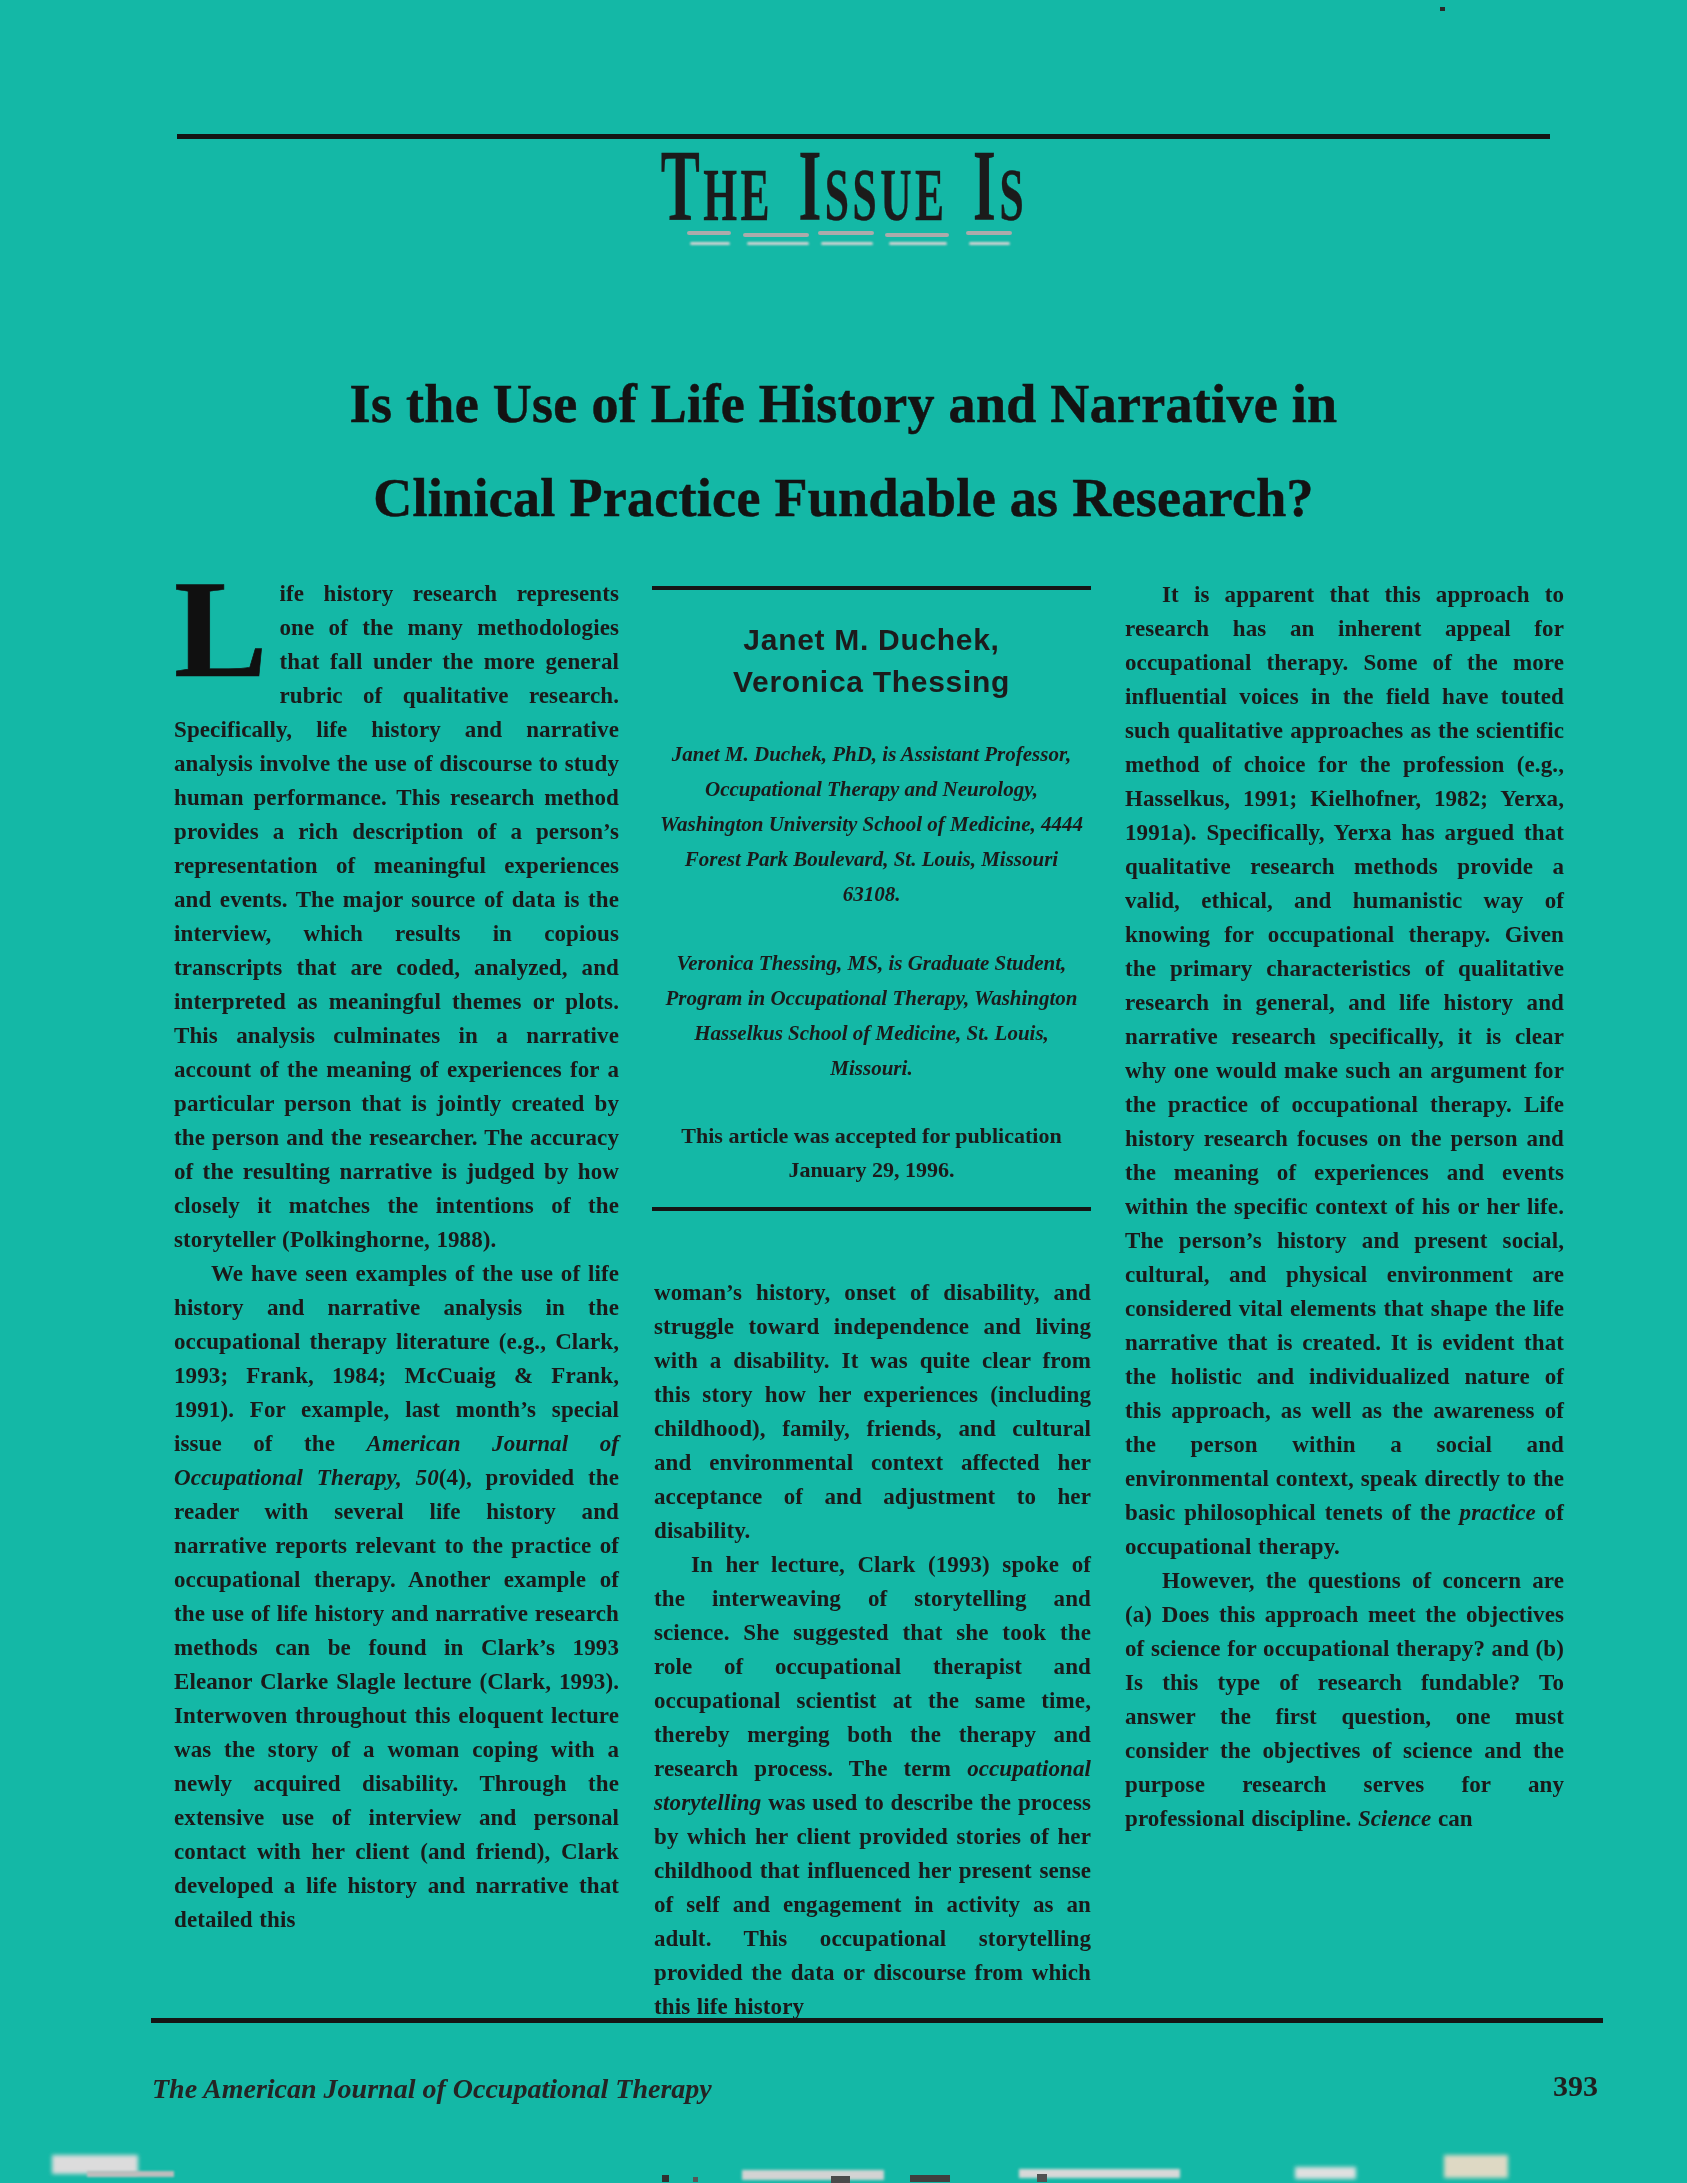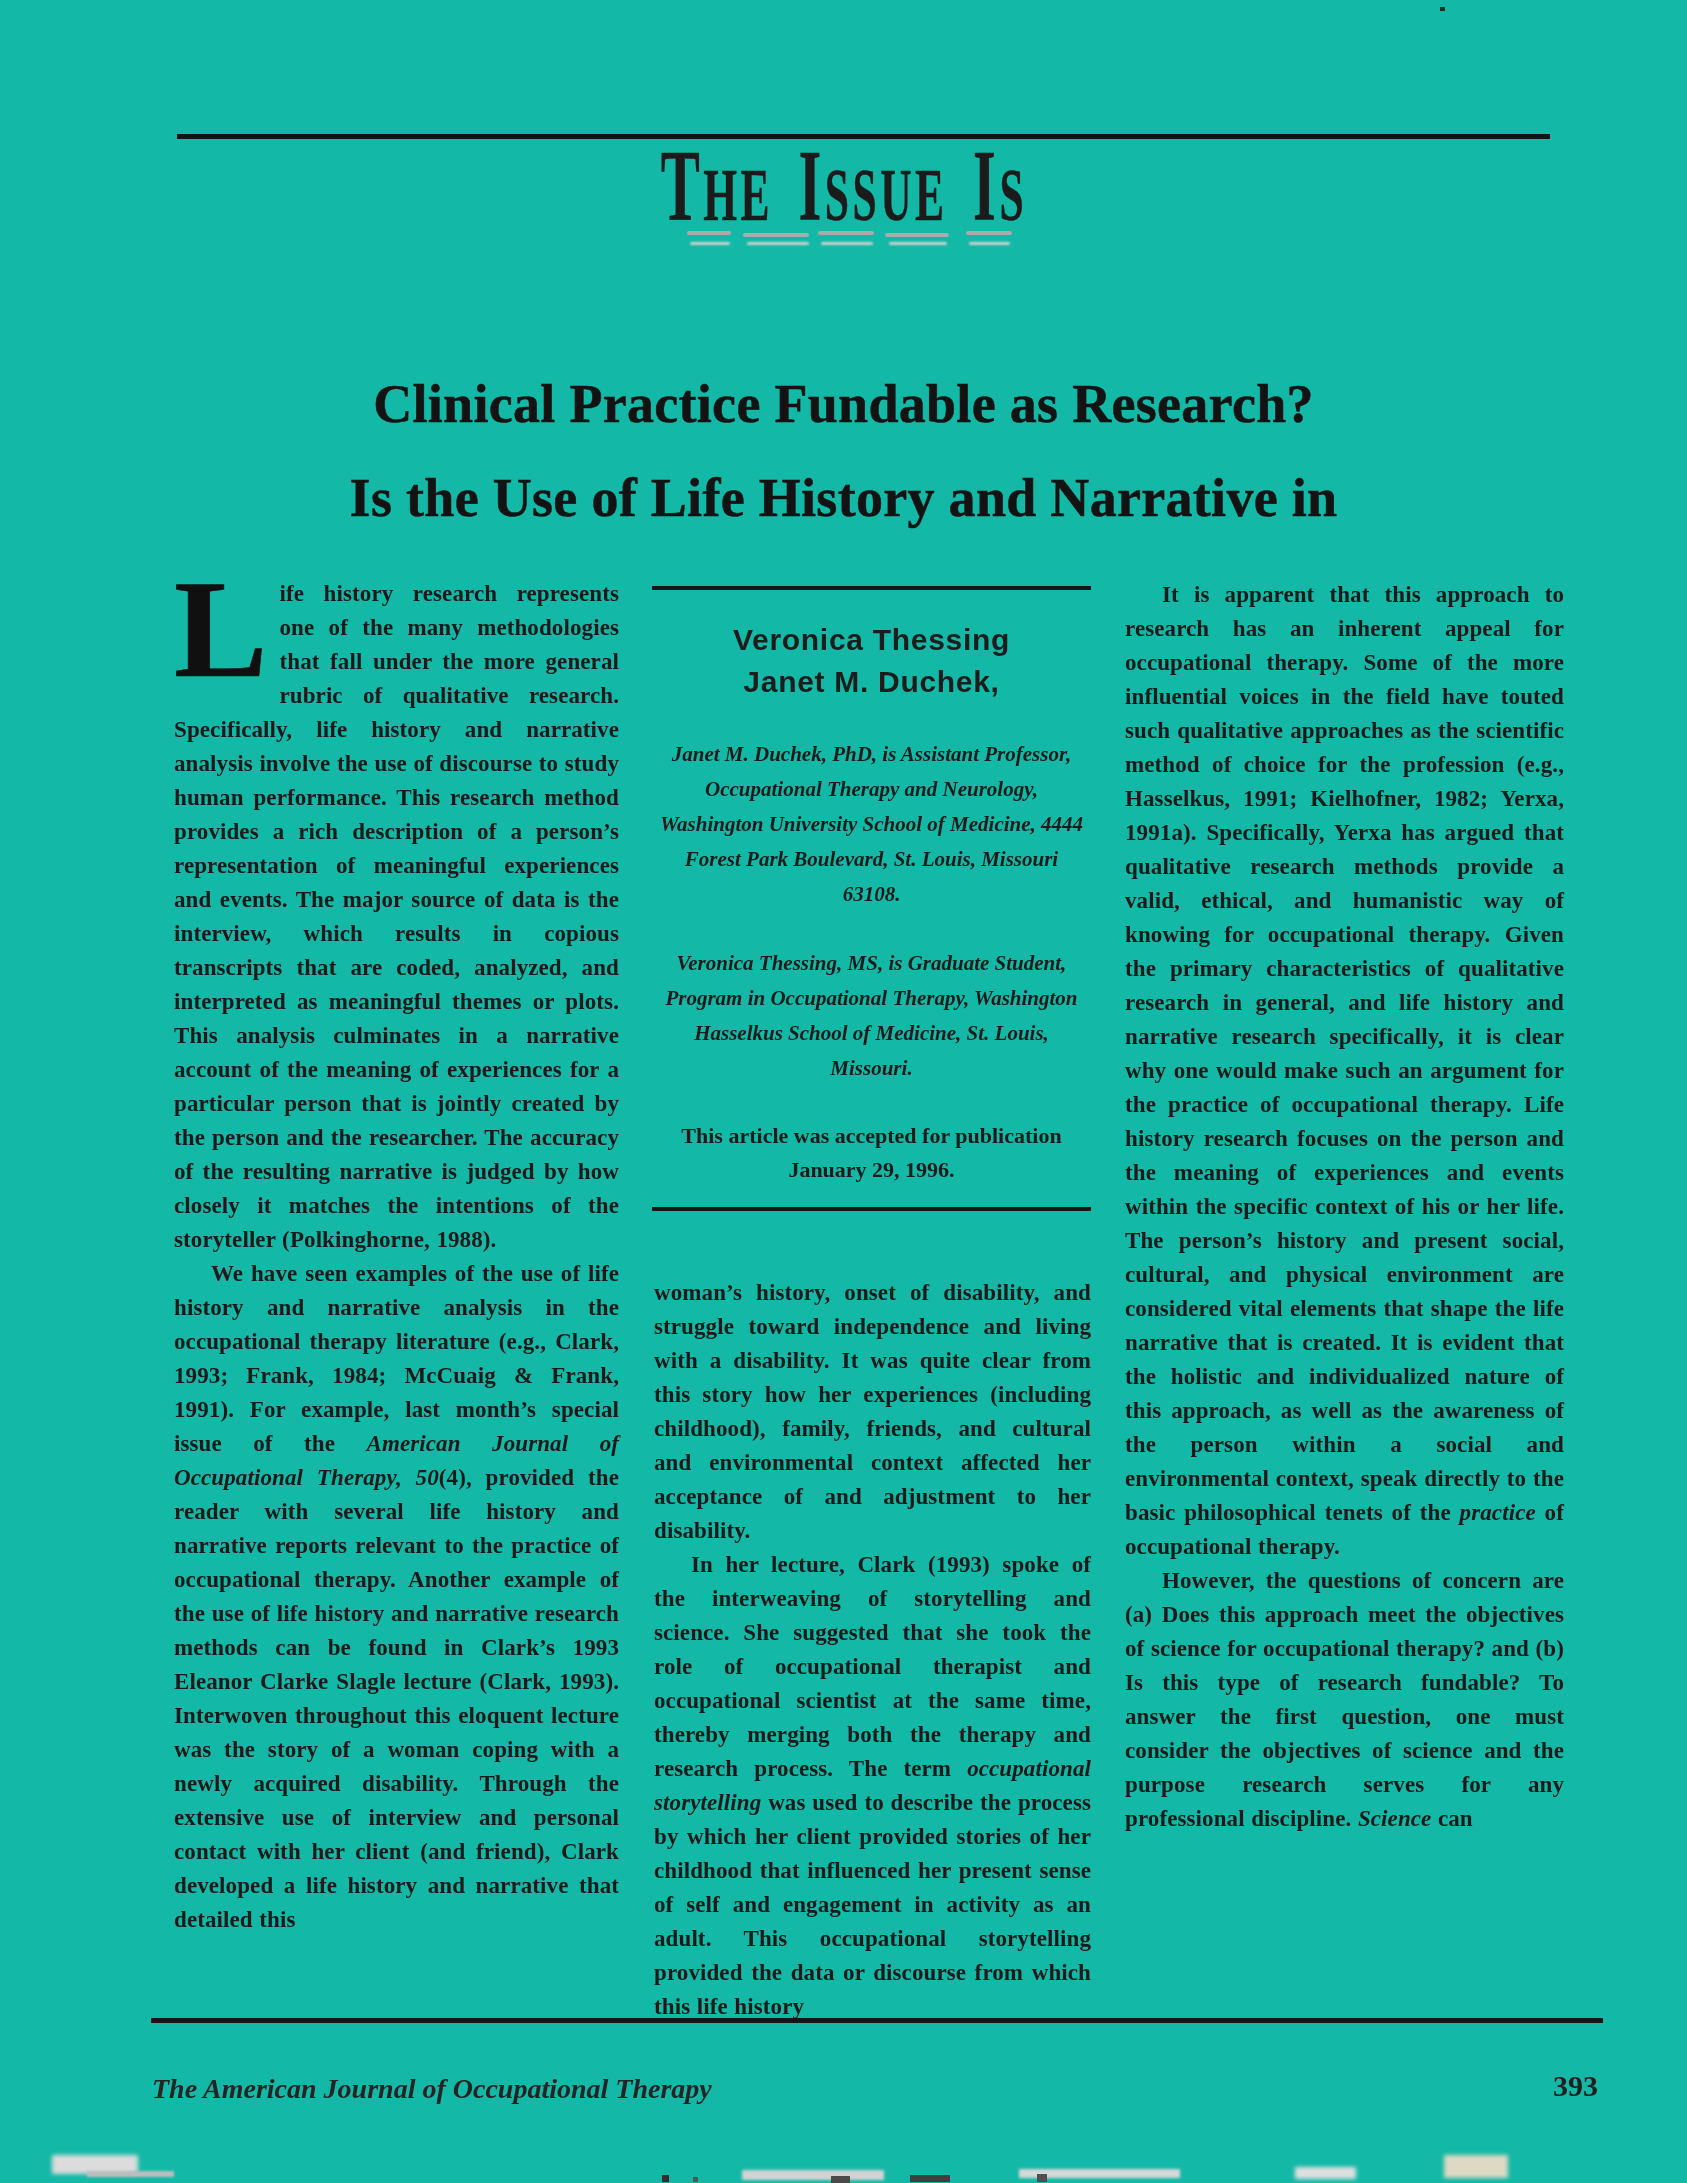--- a/index.html
+++ b/index.html
@@ -75,33 +75,33 @@
     <div class="dash d4"></div>
     <div class="dash d5"></div>
     <div class="dash echo e1"></div>
     <div class="dash echo e2"></div>
     <div class="dash echo e3"></div>
     <div class="dash echo e4"></div>
     <div class="dash echo e5"></div>
   </div>
 
   <div class="article-title">
+    <div>Is the Use of Life History and Narrative in</div>
     <div>Clinical Practice Fundable as Research?</div>
-    <div>Is the Use of Life History and Narrative in</div>
   </div>
 
   <div class="col" id="col1">
     <p><span class="dropcap">L</span><span>ife history research represents one of the many methodologies that fall under the more general rubric of qualitative research. Specifically, life history and narrative analysis involve the use of discourse to study human performance. This research method provides a rich description of a person’s representation of meaningful experiences and events. The major source of data is the interview, which results in copious transcripts that are coded, analyzed, and interpreted as meaningful themes or plots. This analysis culminates in a narrative account of the meaning of experiences for a particular person that is jointly created by the person and the researcher. The accuracy of the resulting narrative is judged by how closely it matches the intentions of the storyteller (Polkinghorne, 1988).</span></p>
     <p class="indent"><span>We have seen examples of the use of life history and narrative analysis in the occupational therapy literature (e.g., Clark, 1993; Frank, 1984; McCuaig &amp; Frank, 1991). For example, last month’s special issue of the </span><span class="it">American Journal of Occupational Therapy, 50</span><span>(4), provided the reader with several life history and narrative reports relevant to the practice of occupational therapy. Another example of the use of life history and narrative research methods can be found in Clark’s 1993 Eleanor Clarke Slagle lecture (Clark, 1993). Interwoven throughout this eloquent lecture was the story of a woman coping with a newly acquired disability. Through the extensive use of interview and personal contact with her client (and friend), Clark developed a life history and narrative that detailed this</span></p>
   </div>
 
   <div class="authors-box">
     <div class="author-names">
+      <div>Janet M. Duchek,</div>
       <div>Veronica Thessing</div>
-      <div>Janet M. Duchek,</div>
     </div>
     <div class="bio">Janet M. Duchek, PhD, is Assistant Professor, Occupational Therapy and Neurology, Washington University School of Medicine, 4444 Forest Park Boulevard, St. Louis, Missouri 63108.</div>
     <div class="bio">Veronica Thessing, MS, is Graduate Student, Program in Occupational Therapy, Washington Hasselkus School of Medicine, St. Louis, Missouri.</div>
     <div class="accept-note">This article was accepted for publication January 29, 1996.</div>
   </div>
 
   <div class="col" id="col2-text">
     <p>woman’s history, onset of disability, and struggle toward independence and living with a disability. It was quite clear from this story how her experiences (including childhood), family, friends, and cultural and environmental context affected her acceptance of and adjustment to her disability.</p>
     <p class="indent"><span>In her lecture, Clark (1993) spoke of the interweaving of storytelling and science. She suggested that she took the role of occupational therapist and occupational scientist at the same time, thereby merging both the therapy and research process. The term </span><span class="it">occupational storytelling</span><span> was used to describe the process by which her client provided stories of her childhood that influenced her present sense of self and engagement in activity as an adult. This occupational storytelling provided the data or discourse from which this life history</span></p>
   </div>

